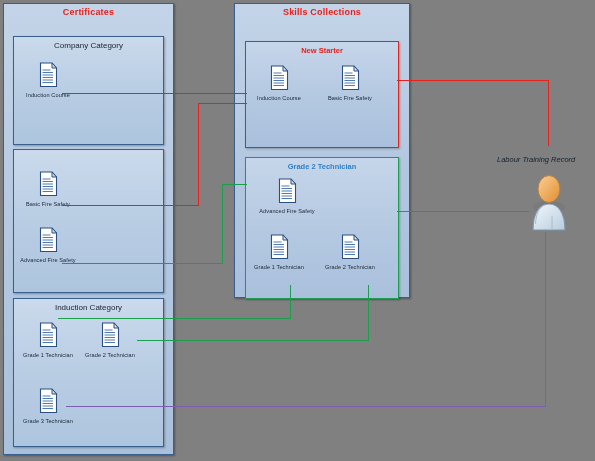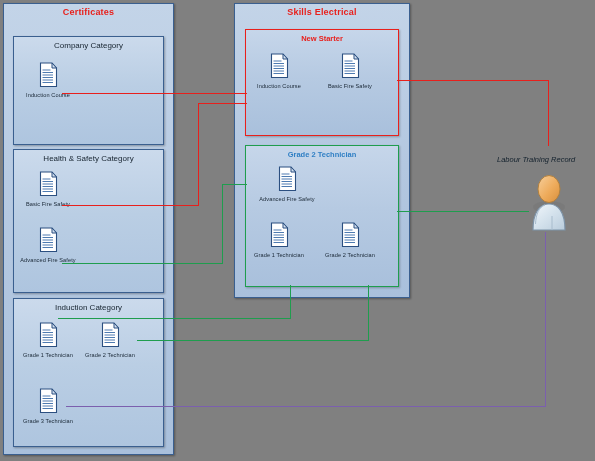--- a/index.html
+++ b/index.html
@@ -16,21 +16,21 @@
   .panel-title.red{color:#e8201c;}
   .panel-title.top{top:3px;}
 
   .catbox{position:absolute;border:1.5px solid #3a5f8f;
           background:linear-gradient(to bottom,#cbdaec 0%,#bacee4 45%,#aec5df 100%);
           box-shadow:1px 1px 2px rgba(0,0,0,.3);}
   .catbox-title{position:absolute;top:4px;left:0;right:0;text-align:center;
                 font-size:8px;color:#16232f;}
 
   .collbox{position:absolute;background:linear-gradient(to bottom,#c6d6ea 0%,#b6cae2 45%,#a9c0dc 100%);
-           box-shadow:1px 1px 2px rgba(0,0,0,.25);}
+           box-shadow:1px 1px 2px rgba(0,0,0,.25);margin-top:12px;}
   .collbox.red{border:1.5px solid #e8201c;}
   .collbox.green{border:1.5px solid #1f9d4e;}
   .collbox-title{position:absolute;top:4px;left:0;right:0;text-align:center;
                  font-size:7.5px;font-weight:bold;}
   .collbox-title.red{color:#e8201c;}
   .collbox-title.blue{color:#2f7fc4;}
 
   
   .doc{position:absolute;width:56px;text-align:center;}
   .doc .glyph{display:block;margin:0 auto;width:22px;height:28px;}
@@ -73,21 +73,20 @@
             <line x1="5.5" y1="19" x2="16" y2="19"></line>
             <line x1="5.5" y1="21.5" x2="16" y2="21.5"></line>
           </g>
         </svg>
       </span>
       <span class="cap">Induction Course</span>
     </div>
   </div>
 
   <div class="catbox" style="left:13px;top:149px;width:149px;height:142px;">
-    <div class="catbox-title">Health &amp; Safety Category</div>
     <div class="doc" style="left:6px;top:20px;">
       <span class="glyph">
         <svg viewBox="0 0 22 28" width="22" height="28">
           <path d="M3.5 2 L15 2 L19.5 7 L19.5 25.5 L3.5 25.5 Z" fill="#ffffff" stroke="#2b4f80" stroke-width="1.1"></path>
           <path d="M15 2 L15 7 L19.5 7 Z" fill="#d6e3f2" stroke="#2b4f80" stroke-width="1"></path>
           <g stroke="#3a6ca8" stroke-width="0.9">
             <line x1="5.5" y1="9" x2="13.5" y2="9"></line>
               <line x1="5.5" y1="11.5" x2="16" y2="11.5"></line>
             <line x1="5.5" y1="14" x2="16" y2="14"></line>
               <line x1="5.5" y1="16.5" x2="16" y2="16.5"></line>
@@ -166,21 +165,21 @@
             <line x1="5.5" y1="19" x2="16" y2="19"></line>
               <line x1="5.5" y1="21.5" x2="16" y2="21.5"></line>
           </g>
         </svg>
       </span>
       <span class="cap">Grade 3 Technician</span>
     </div>
   </div>
 
   <div class="panel" style="left:234px;top:3px;width:174px;height:293px;">
-    <div class="panel-title red top">Skills Electrical</div>
+    <div class="panel-title red top">Skills Collections</div>
   </div>
 
   <div class="collbox red" style="left:245px;top:29px;width:152px;height:105px;">
     <div class="collbox-title red">New Starter</div>
     <div class="doc" style="left:5px;top:22px;">
       <span class="glyph">
         <svg viewBox="0 0 22 28" width="22" height="28">
           <path d="M3.5 2 L15 2 L19.5 7 L19.5 25.5 L3.5 25.5 Z" fill="#ffffff" stroke="#2b4f80" stroke-width="1.1"></path>
           <path d="M15 2 L15 7 L19.5 7 Z" fill="#d6e3f2" stroke="#2b4f80" stroke-width="1"></path>
           <g stroke="#3a6ca8" stroke-width="0.9">

